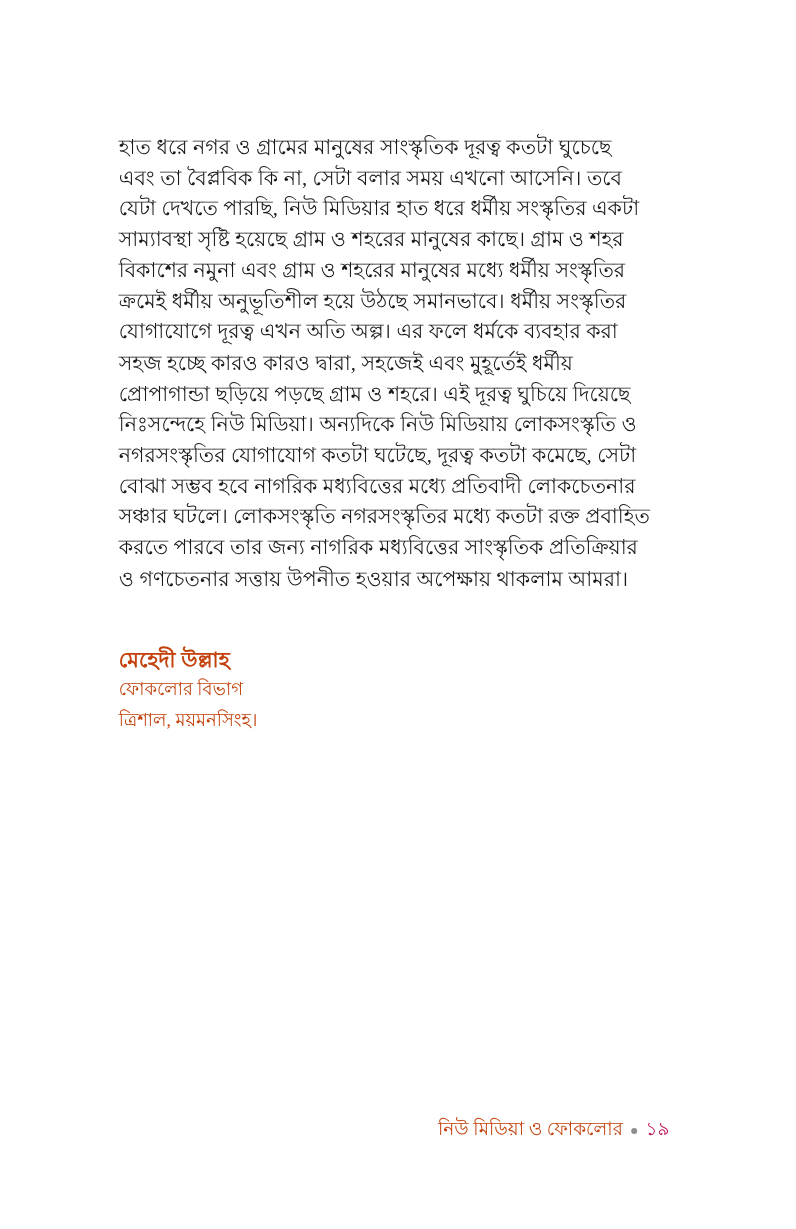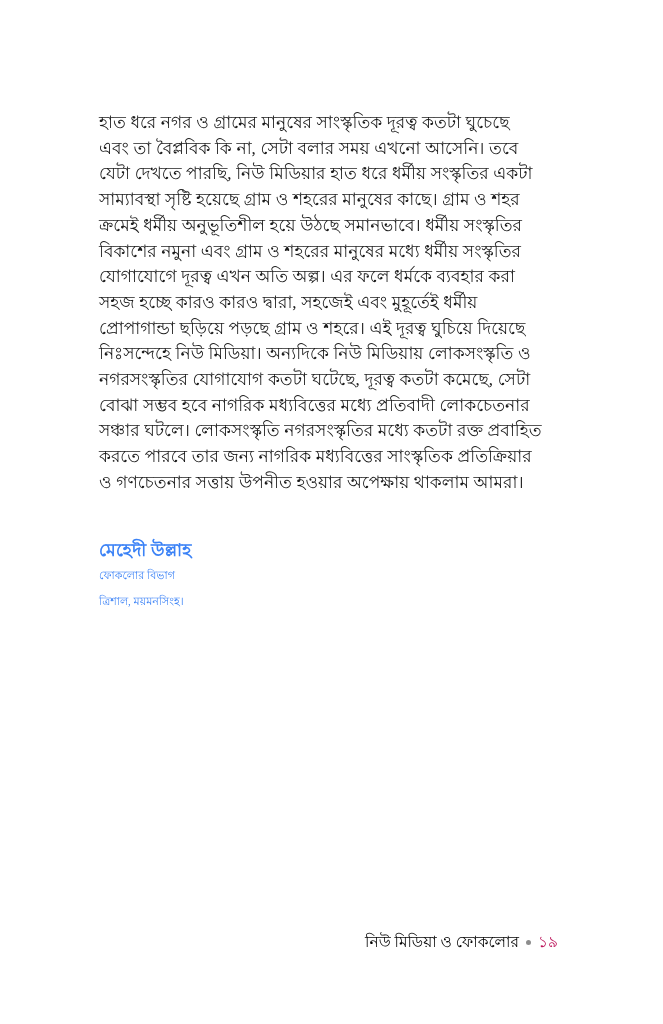--- a/index.html
+++ b/index.html
@@ -55,53 +55,53 @@
   .line > span {
     display: inline-block;
   }
 
   
   .signature-block {
     position: absolute;
     left: 99px;
     top: 537px;
     width: 459px;
-    color: #3b82f6;
+    color: #c2410c;
   }
 
   .signature-name {
     margin: 0;
     font-size: 17.4px;
     line-height: 26px;
     font-weight: bold;
     letter-spacing: 0.01em;
   }
 
   .signature-line {
     margin: 0;
-    font-size: 11px;
+    font-size: 15px;
     line-height: 25.6px;
     font-weight: normal;
   }
 
   
   .page-footer {
     position: absolute;
     right: 105px;
     bottom: 72px;
     display: flex;
     align-items: center;
     gap: 6px;
     color: #8d8d8d;
     font-size: 15.4px;
     line-height: 20px;
     white-space: nowrap;
   }
   .footer-title {
-    color: #000000;
+    color: #c2410c;
   }
   .footer-bullet {
     display: inline-block;
     width: 5px;
     height: 5px;
     border-radius: 50%;
     background: #8d8d8d;
     margin: 0 1px;
     flex: none;
   }
@@ -113,22 +113,22 @@
 <body>
 
 <div class="page">
 
   <div class="text-column">
     <div class="body-paragraph">
       <span class="line"><span>হাত ধরে নগর ও গ্রামের মানুষের সাংস্কৃতিক দূরত্ব কতটা ঘুচেছে</span></span>
       <span class="line"><span>এবং তা বৈপ্লবিক কি না, সেটা বলার সময় এখনো আসেনি। তবে</span></span>
       <span class="line"><span>যেটা দেখতে পারছি, নিউ মিডিয়ার হাত ধরে ধর্মীয় সংস্কৃতির একটা</span></span>
       <span class="line"><span>সাম্যাবস্থা সৃষ্টি হয়েছে গ্রাম ও শহরের মানুষের কাছে। গ্রাম ও শহর</span></span>
+      <span class="line"><span>বিকাশের নমুনা এবং গ্রাম ও শহরের মানুষের মধ্যে ধর্মীয় সংস্কৃতির</span></span>
       <span class="line"><span>ক্রমেই ধর্মীয় অনুভূতিশীল হয়ে উঠছে সমানভাবে। ধর্মীয় সংস্কৃতির</span></span>
-      <span class="line"><span>বিকাশের নমুনা এবং গ্রাম ও শহরের মানুষের মধ্যে ধর্মীয় সংস্কৃতির</span></span>
       <span class="line"><span>যোগাযোগে দূরত্ব এখন অতি অল্প। এর ফলে ধর্মকে ব্যবহার করা</span></span>
       <span class="line"><span>সহজ হচ্ছে কারও কারও দ্বারা, সহজেই এবং মুহূর্তেই ধর্মীয়</span></span>
       <span class="line"><span>প্রোপাগান্ডা ছড়িয়ে পড়ছে গ্রাম ও শহরে। এই দূরত্ব ঘুচিয়ে দিয়েছে</span></span>
       <span class="line"><span>নিঃসন্দেহে নিউ মিডিয়া। অন্যদিকে নিউ মিডিয়ায় লোকসংস্কৃতি ও</span></span>
       <span class="line"><span>নগরসংস্কৃতির যোগাযোগ কতটা ঘটেছে, দূরত্ব কতটা কমেছে, সেটা</span></span>
       <span class="line"><span>বোঝা সম্ভব হবে নাগরিক মধ্যবিত্তের মধ্যে প্রতিবাদী লোকচেতনার</span></span>
       <span class="line"><span>সঞ্চার ঘটলে। লোকসংস্কৃতি নগরসংস্কৃতির মধ্যে কতটা রক্ত প্রবাহিত</span></span>
       <span class="line"><span>করতে পারবে তার জন্য নাগরিক মধ্যবিত্তের সাংস্কৃতিক প্রতিক্রিয়ার</span></span>
       <span class="line last"><span>ও গণচেতনার সত্তায় উপনীত হওয়ার অপেক্ষায় থাকলাম আমরা।</span></span>
     </div>

